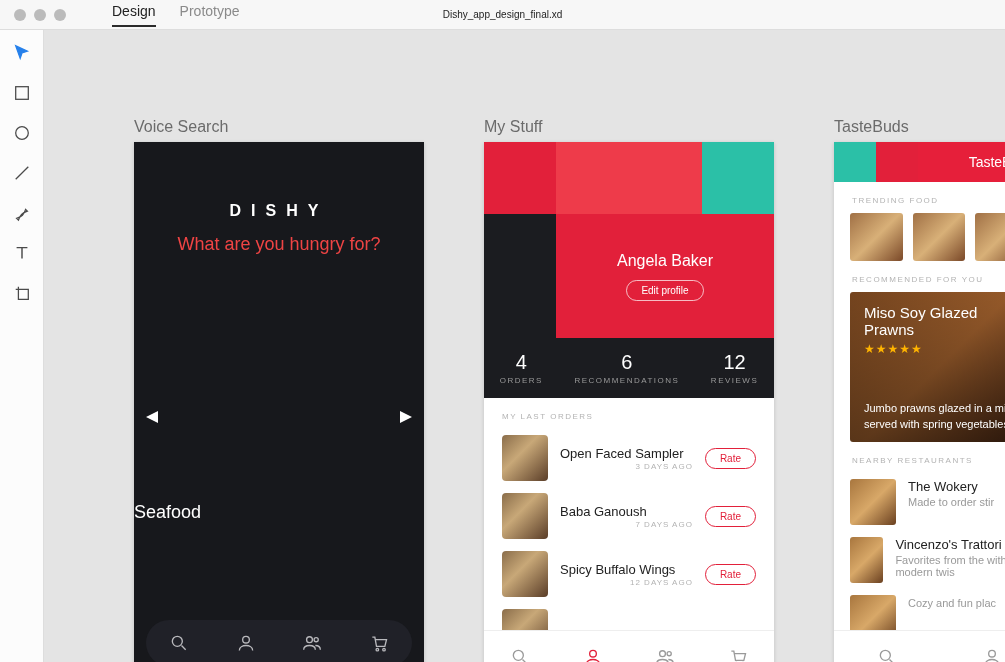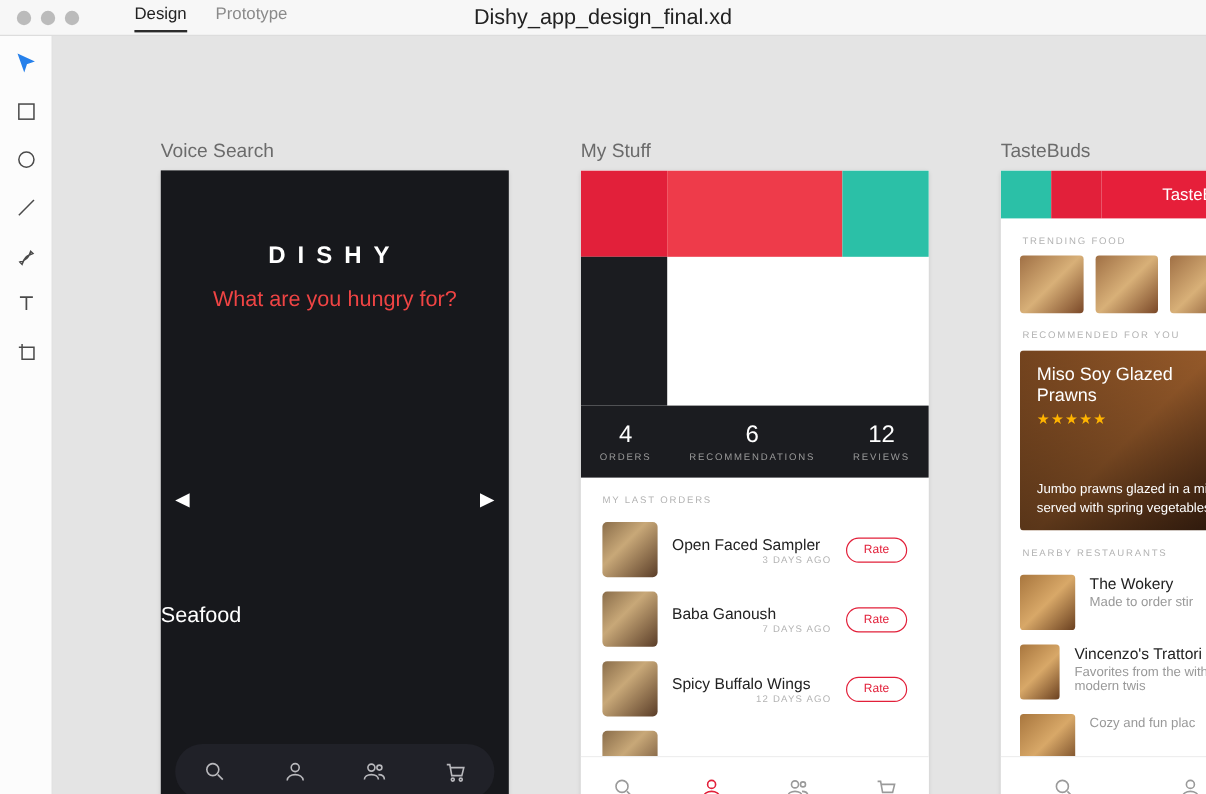--- a/index.html
+++ b/index.html
@@ -4,40 +4,40 @@
 <style>
 * { margin:0; padding:0; box-sizing:border-box; font-family:-apple-system,BlinkMacSystemFont,"Segoe UI",Helvetica,Arial,sans-serif; }
 body { background:#e8e8e8; width:1005px; height:662px; overflow:hidden; position:relative; }
 
 
 .titlebar { height:30px; background:#f7f7f7; display:flex; align-items:center; padding:0 14px; border-bottom:1px solid #ddd; position:relative; }
 .traffic { display:flex; gap:8px; }
 .traffic span { width:12px; height:12px; border-radius:50%; background:#bbb; }
 .tabs-top { position:absolute; left:112px; display:flex; gap:24px; font-size:14px; color:#8a8a8a; }
 .tabs-top .active { color:#222; border-bottom:2px solid #2b2b2b; padding-bottom:6px; }
-.doc-title { position:absolute; left:50%; transform:translateX(-50%); font-size:18px; color:#222; }
+.doc-title { position:absolute; left:50%; transform:translateX(-50%); font-size:10px; color:#222; }
 
 
 .toolrail { position:absolute; left:0; top:30px; width:44px; height:calc(100% - 30px); background:#fcfcfc; border-right:1px solid #ddd; display:flex; flex-direction:column; align-items:center; padding-top:14px; gap:22px; }
 .toolrail .tool { width:18px; height:18px; display:flex; align-items:center; justify-content:center; color:#4a4a4a; cursor:pointer; }
 .toolrail .tool svg { stroke:#4a4a4a; fill:none; stroke-width:1.4; }
 .toolrail .tool.sel svg { stroke:#2680eb; fill:#2680eb; }
 
 
 .canvas { position:absolute; left:44px; top:30px; right:0; bottom:0; background:#e4e4e4; overflow:hidden; }
 .artboard-label { font-size:16px; color:#6b6b6b; margin-bottom:6px; }
 .artboard-wrap { position:absolute; }
 .ab1 { left:90px; top:88px; }
 .ab2 { left:440px; top:88px; }
 .ab3 { left:790px; top:88px; }
 .artboard { width:290px; height:540px; background:#fff; box-shadow:0 1px 4px rgba(0,0,0,.15); position:relative; overflow:hidden; }
 .artboard.dark { background:#17181c; }
 
 
-.vs-title { color:#fff; text-align:center; font-size:20px; letter-spacing:10px; font-weight:600; margin-top:60px; }
+.vs-title { color:#fff; text-align:center; font-size:16px; letter-spacing:10px; font-weight:600; margin-top:60px; }
 .vs-sub { color:#ef4444; text-align:center; font-size:18px; line-height:1.4; margin-top:12px; padding:0 32px; }
 .vs-wave { position:absolute; left:0; right:0; top:235px; height:80px; }
 .vs-result { position:absolute; left:0; right:0; top:360px; text-align:left; color:#fff; font-size:18px; }
 .pill-bar { position:absolute; left:12px; right:12px; bottom:16px; height:46px; border-radius:24px; display:flex; align-items:center; justify-content:space-around; }
 .pill-bar.dark { background:#202128; }
 .pill-bar .ic { width:20px; height:20px; stroke:#b9b9bd; fill:none; stroke-width:1.6; }
 .tab-bar { position:absolute; left:0; right:0; bottom:0; height:52px; border-top:1px solid #eee; display:flex; align-items:center; justify-content:space-around; background:#fff; }
 .tab-bar .ic { width:20px; height:20px; stroke:#9a9a9a; fill:none; stroke-width:1.6; }
 .tab-bar .ic.active { stroke:#e2203a; }
 
@@ -173,20 +173,24 @@
   </div>
 
   <div class="artboard-wrap ab2">
     <div class="artboard-label">My Stuff</div>
     <div class="artboard">
       <div class="ms-top">
         <div class="ms-block ms-b1"></div>
         <div class="ms-block ms-b2"></div>
         <div class="ms-block ms-b3"></div>
         <div class="ms-block ms-b4"></div>
+        <div class="ms-block ms-b5">
+          <div class="ms-name">Angela Baker</div>
+          <div class="ms-edit">Edit profile</div>
+        </div>
       </div>
       <div class="ms-stats">
         <div class="stat">
             <div class="n">4</div>
             <div class="l">Orders</div>
           </div>
         <div class="stat">
             <div class="n">6</div>
             <div class="l">Recommendations</div>
           </div>

